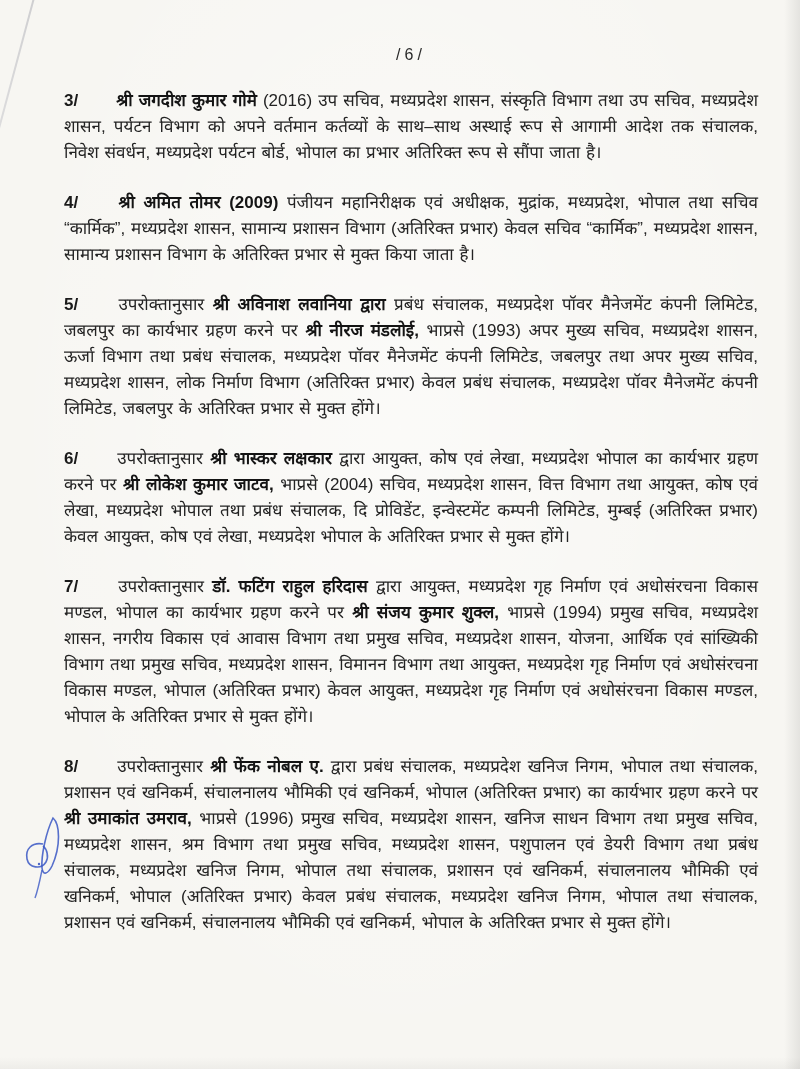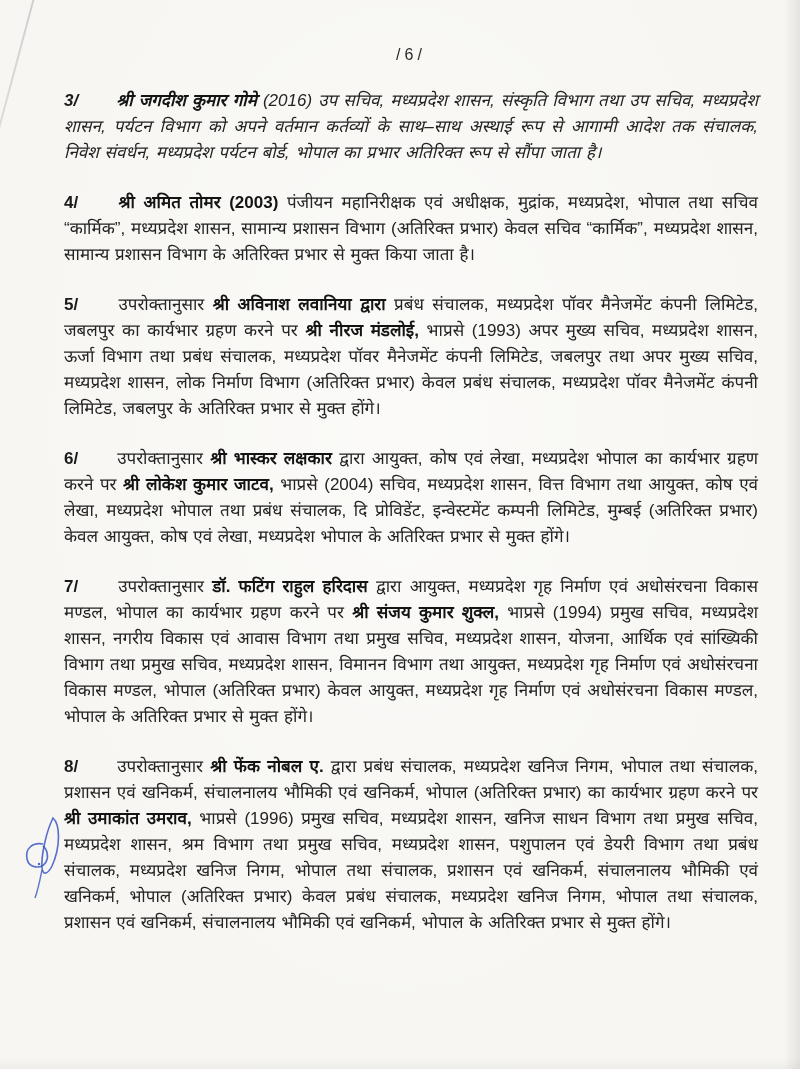--- a/index.html
+++ b/index.html
@@ -50,21 +50,21 @@
     color:#2b2b2b;
   }
   p.para{
     margin:24px 0 0 0;
     font-size:17px;
     line-height:26px;
     text-align:justify;
     color:#232323;
     word-spacing:1px;
   }
-  p.para:first-of-type{font-style:italic;}
+  p.para:first-of-type{}
   .pnum{
     font-weight:700;
     display:inline-block;
     min-width:46px;
     color:#1a1a1a;
   }
   .b{
     font-weight:700;
     color:#141414;
   }
@@ -94,21 +94,21 @@
     <div class="pageno">/6/</div>
 
     <p class="para">
       <span class="pnum">3/</span>
       <span class="b">श्री जगदीश कुमार गोमे</span>
       <span>(2016) उप सचिव, मध्यप्रदेश शासन, संस्कृति विभाग तथा उप सचिव, मध्यप्रदेश शासन, पर्यटन विभाग को अपने वर्तमान कर्तव्यों के साथ–साथ अस्थाई रूप से आगामी आदेश तक संचालक, निवेश संवर्धन, मध्यप्रदेश पर्यटन बोर्ड, भोपाल का प्रभार अतिरिक्त रूप से सौंपा जाता है।</span>
     </p>
 
     <p class="para">
       <span class="pnum">4/</span>
-      <span class="b">श्री अमित तोमर (2003)</span>
+      <span class="b">श्री अमित तोमर (2009)</span>
       <span>पंजीयन महानिरीक्षक एवं अधीक्षक, मुद्रांक, मध्यप्रदेश, भोपाल तथा सचिव “कार्मिक”, मध्यप्रदेश शासन, सामान्य प्रशासन विभाग (अतिरिक्त प्रभार) केवल सचिव “कार्मिक”, मध्यप्रदेश शासन, सामान्य प्रशासन विभाग के अतिरिक्त प्रभार से मुक्त किया जाता है।</span>
     </p>
 
     <p class="para">
       <span class="pnum">5/</span>
       <span>उपरोक्तानुसार</span>
       <span class="b">श्री अविनाश लवानिया द्वारा</span>
       <span>प्रबंध संचालक, मध्यप्रदेश पॉवर मैनेजमेंट कंपनी लिमिटेड, जबलपुर का कार्यभार ग्रहण करने पर</span>
       <span class="b">श्री नीरज मंडलोई,</span>
       <span>भाप्रसे (1993) अपर मुख्य सचिव, मध्यप्रदेश शासन, ऊर्जा विभाग तथा प्रबंध संचालक, मध्यप्रदेश पॉवर मैनेजमेंट कंपनी लिमिटेड, जबलपुर तथा अपर मुख्य सचिव, मध्यप्रदेश शासन, लोक निर्माण विभाग (अतिरिक्त प्रभार) केवल प्रबंध संचालक, मध्यप्रदेश पॉवर मैनेजमेंट कंपनी लिमिटेड, जबलपुर के अतिरिक्त प्रभार से मुक्त होंगे।</span>

